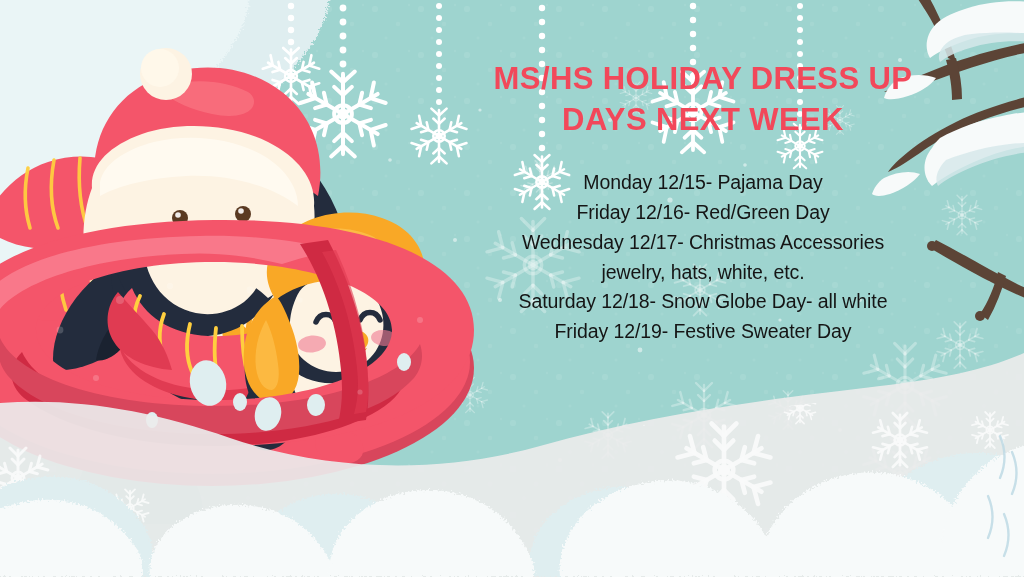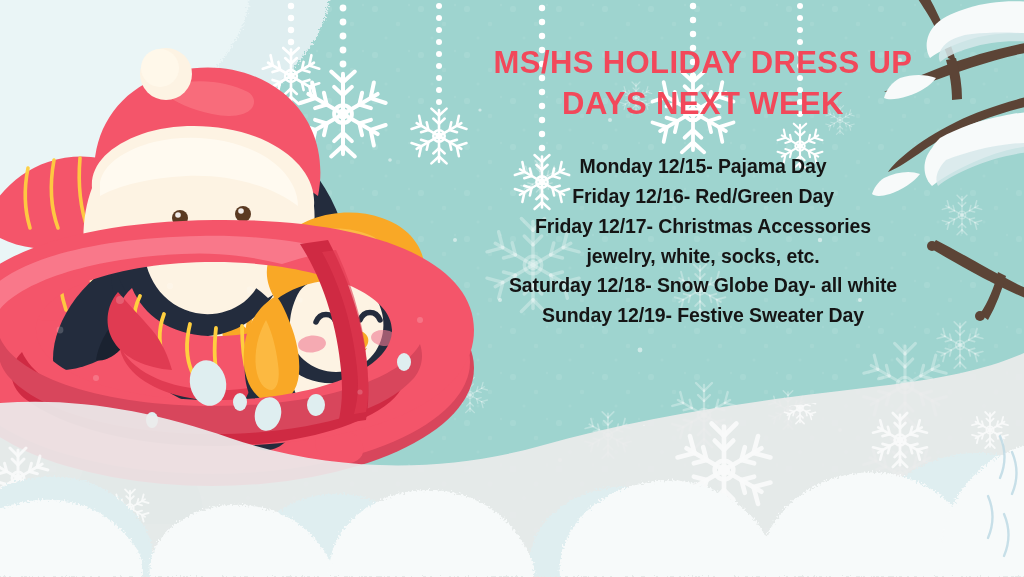--- a/index.html
+++ b/index.html
@@ -10,32 +10,32 @@
   }
   #poster{
     position:relative; width:1024px; height:577px; overflow:hidden;
     background:#9ed4cf;
   }
   .layer{ position:absolute; inset:0; }
   svg.layer{ display:block; }
 
   
   #text-block{
-    position:absolute; left:438px; top:42px; width:530px;
+    position:absolute; left:438px; top:58px; width:530px;
     text-align:center; z-index:40;
   }
   #title{
     font-size:31px; font-weight:bold; line-height:1.33;
     color:#f2485a; letter-spacing:0.4px;
     text-transform:uppercase;
     white-space:pre-line;
   }
   #schedule{
     margin-top:28px;
-    font-size:19.5px; font-weight:bold; line-height:1.525;
+    font-size:19.5px; font-weight:normal; line-height:1.525;
     color:#151515; letter-spacing:-0.1px;
   }
   #schedule div{ white-space:nowrap; }
 </style>
 </head>
 <body>
 
 <div id="poster">
 
   <svg class="layer" viewBox="0 0 1024 577" preserveAspectRatio="none" style="z-index:1">
@@ -727,20 +727,20 @@
       <path d="M1004,514 C1010,528 1010,542 1004,556"></path>
     </g>
   </svg>
 
   <div id="text-block">
     <div id="title">MS/HS HOLIDAY DRESS UP
 DAYS NEXT WEEK</div>
     <div id="schedule">
       <div>Monday 12/15- Pajama Day</div>
       <div>Friday 12/16- Red/Green Day</div>
-      <div>Friday 12/17- Christmas Accessories</div>
-      <div>jewelry, white, socks, etc.</div>
+      <div>Wednesday 12/17- Christmas Accessories</div>
+      <div>jewelry, hats, white, etc.</div>
       <div>Saturday 12/18- Snow Globe Day- all white</div>
-      <div>Sunday 12/19- Festive Sweater Day</div>
+      <div>Friday 12/19- Festive Sweater Day</div>
     </div>
   </div>
 
 </div>
 
 </body></html>

